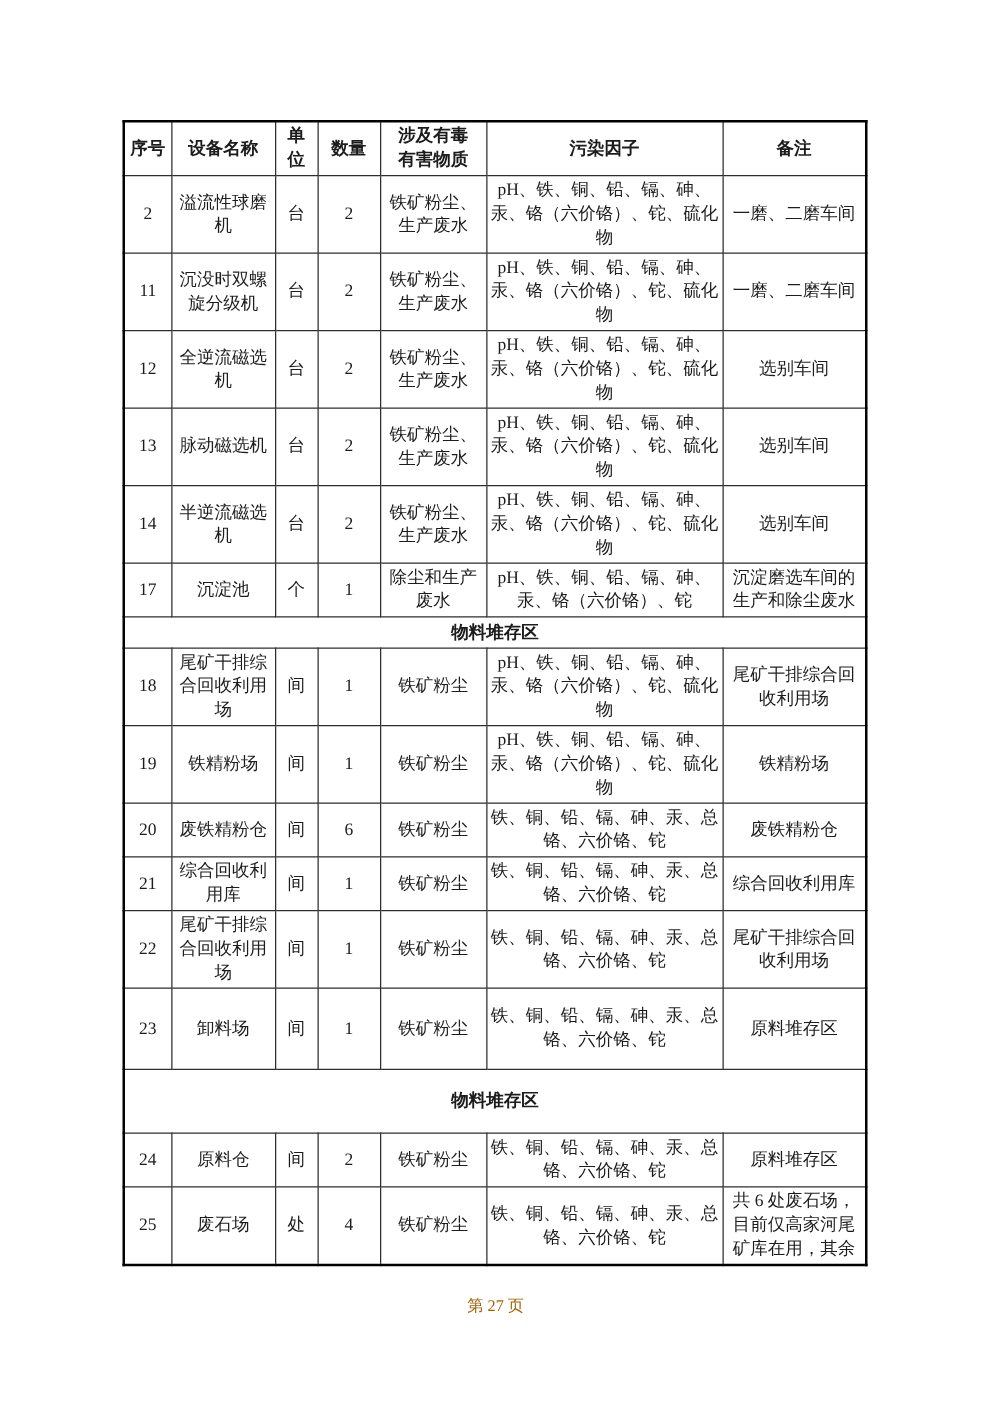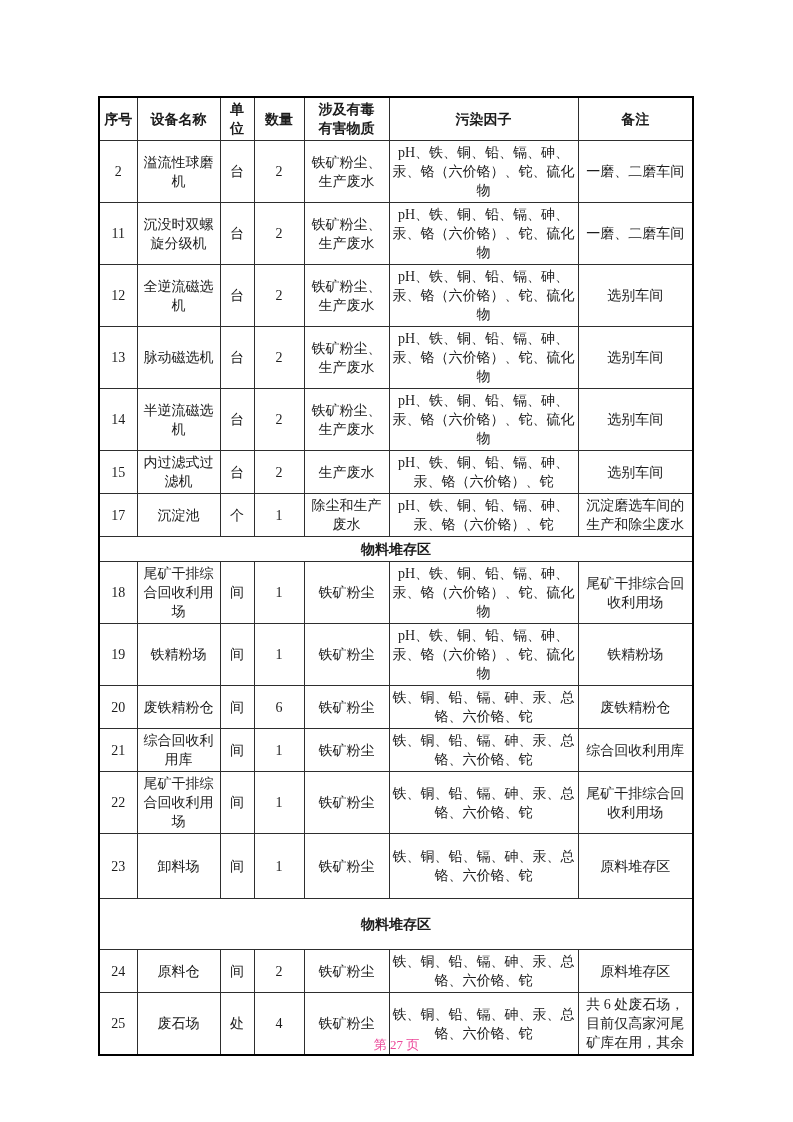--- a/index.html
+++ b/index.html
@@ -42,21 +42,21 @@
   }
   td.section-cell.tall { height: 46px; }
   td.tall-row { height: 60px; }
   .page-footer {
     position: absolute;
     left: 0;
     top: 1036px;
     width: 100%;
     text-align: center;
     font-size: 13px;
-    color: #ec4899;
+    color: #a16207;
   }
 </style>
 </head>
 <body>
 
 <div class="page">
 
   <table class="equip">
     <colgroup>
       <col style="width:38px">
@@ -120,29 +120,20 @@
         <tr>
           <td>14</td>
           <td>半逆流磁选机</td>
           <td>台</td>
           <td>2</td>
           <td>铁矿粉尘、生产废水</td>
           <td>pH、铁、铜、铅、镉、砷、汞、铬（六价铬）、铊、硫化物</td>
           <td>选别车间</td>
         </tr>
         <tr>
-          <td>15</td>
-          <td>内过滤式过滤机</td>
-          <td>台</td>
-          <td>2</td>
-          <td>生产废水</td>
-          <td>pH、铁、铜、铅、镉、砷、汞、铬（六价铬）、铊</td>
-          <td>选别车间</td>
-        </tr>
-        <tr>
           <td>17</td>
           <td>沉淀池</td>
           <td>个</td>
           <td>1</td>
           <td>除尘和生产废水</td>
           <td>pH、铁、铜、铅、镉、砷、汞、铬（六价铬）、铊</td>
           <td>沉淀磨选车间的生产和除尘废水</td>
         </tr>
         <tr>
           <td colspan="7" class="section-cell">物料堆存区</td>

